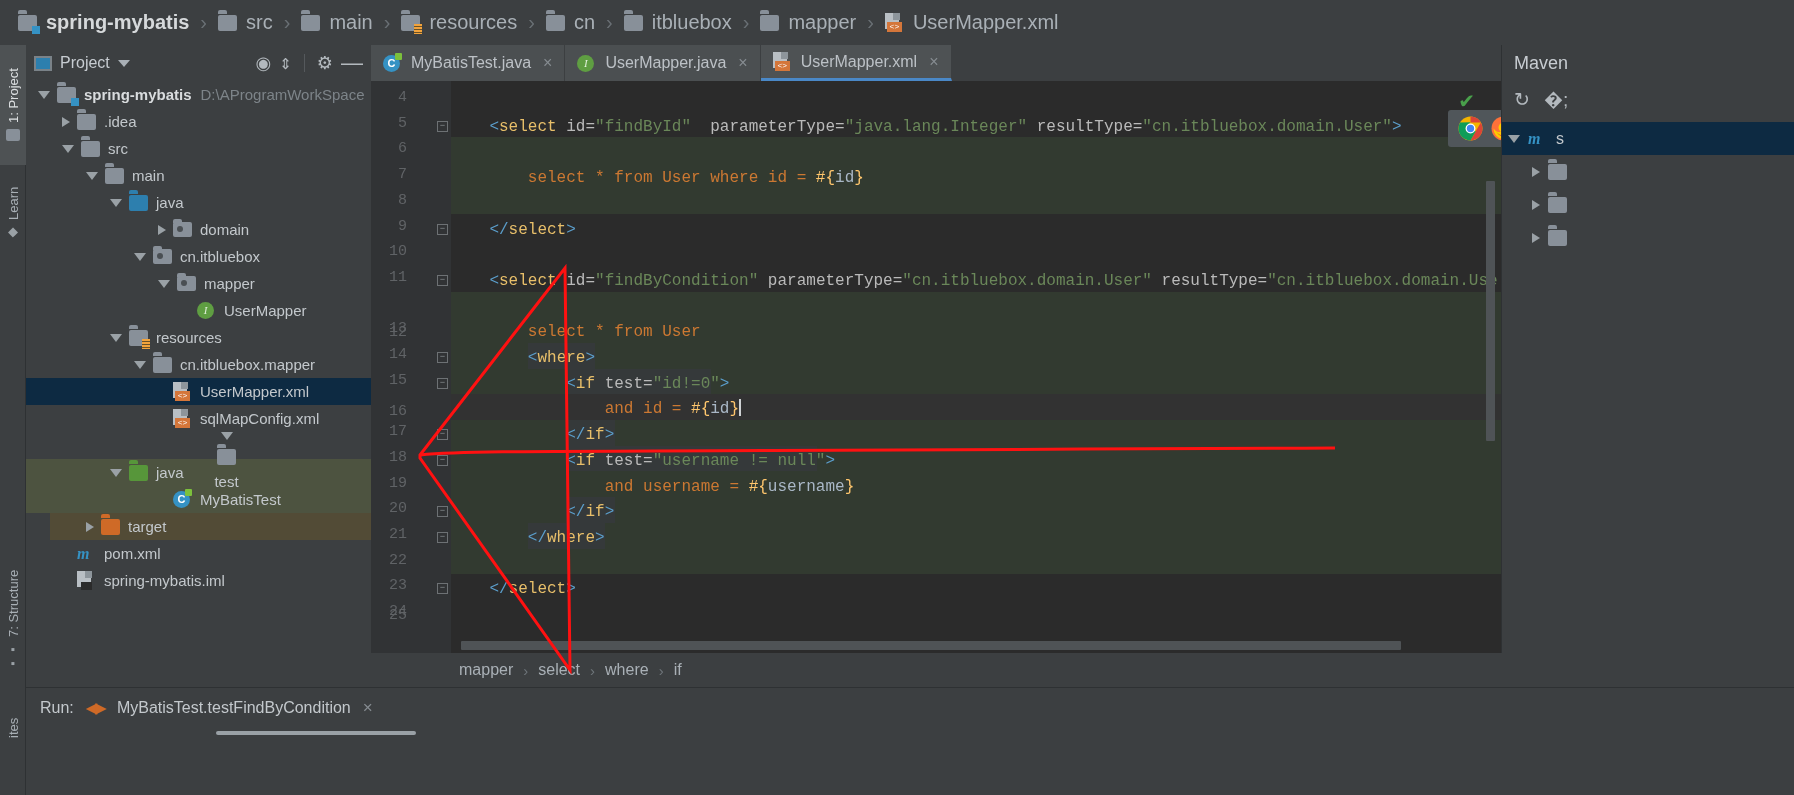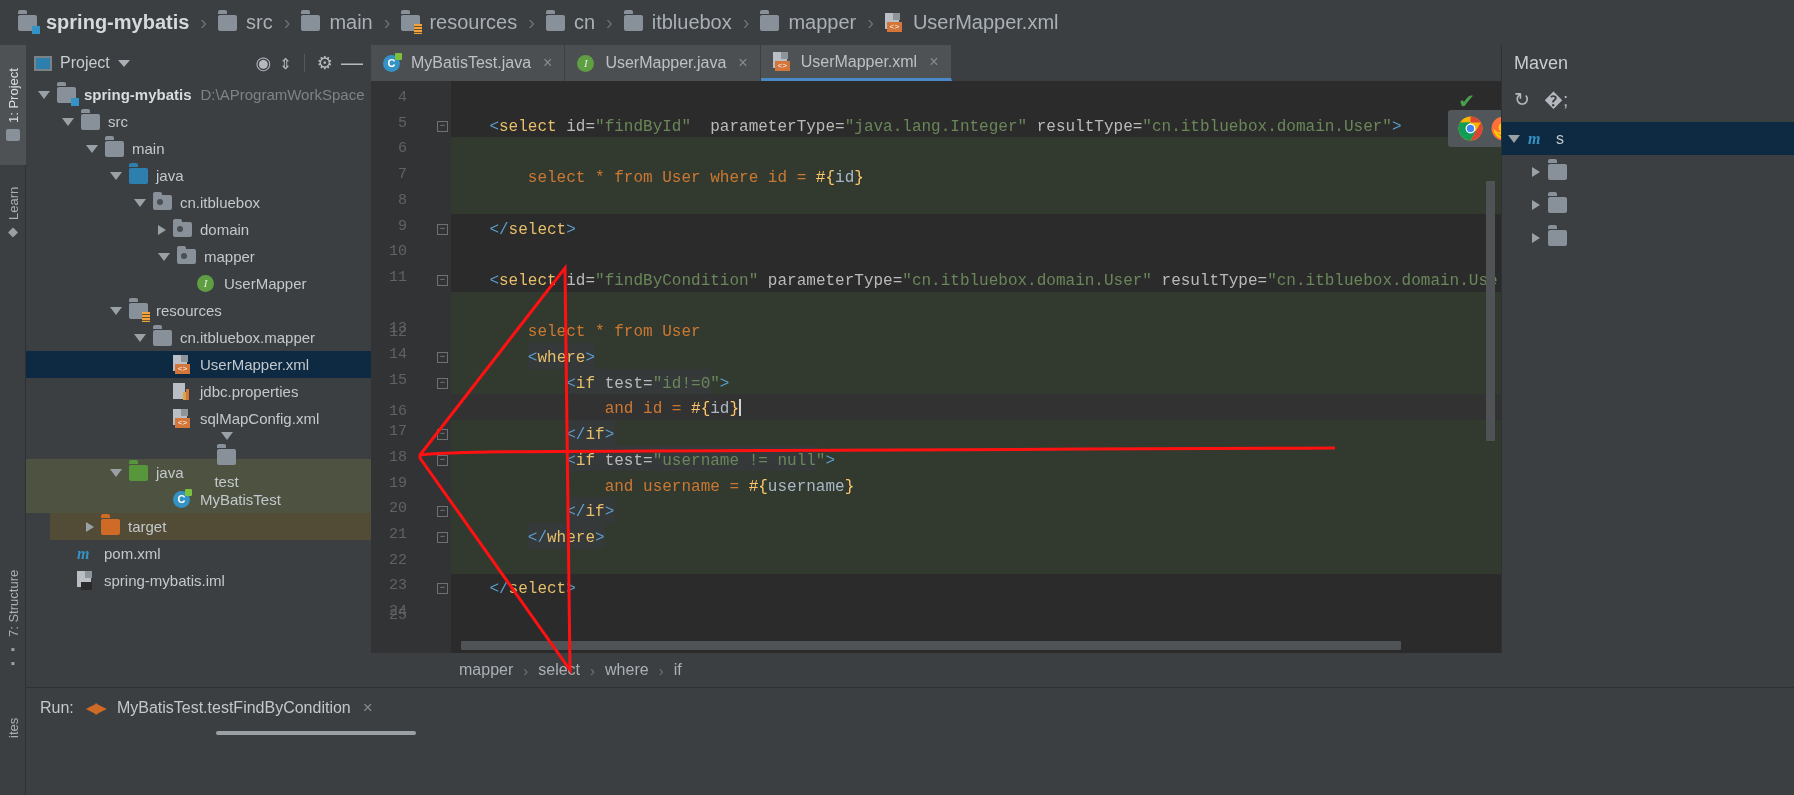--- a/index.html
+++ b/index.html
@@ -258,53 +258,60 @@
     <div class="tree" id="projtree">
         <div class="trow bold" style="padding-left: 12px;">
           <span class="arrow-d"></span>
           <span class="ico" style="flex: 0 0 auto; display: inline-flex; align-items: center; height: 19px; width: 20px;">
             <span class="ico-folder blue-badge"></span>
           </span>
           <span class="name">spring-mybatis</span>
           <span class="path">D:\AProgramWorkSpace</span>
         </div>
         <div class="trow" style="padding-left: 36px;">
+          <span class="arrow-r"></span>
+          <span class="ico" style="flex: 0 0 auto; display: inline-flex; align-items: center; height: 19px; width: 20px;">
+            <span class="ico-folder"></span>
+          </span>
+          <span class="name">.idea</span>
+        </div>
+        <div class="trow" style="padding-left: 36px;">
           <span class="arrow-d"></span>
           <span class="ico" style="flex: 0 0 auto; display: inline-flex; align-items: center; height: 19px; width: 20px;">
             <span class="ico-folder"></span>
           </span>
           <span class="name">src</span>
         </div>
         <div class="trow" style="padding-left: 60px;">
           <span class="arrow-d"></span>
           <span class="ico" style="flex: 0 0 auto; display: inline-flex; align-items: center; height: 19px; width: 20px;">
             <span class="ico-folder"></span>
           </span>
           <span class="name">main</span>
         </div>
         <div class="trow" style="padding-left: 84px;">
           <span class="arrow-d"></span>
           <span class="ico" style="flex: 0 0 auto; display: inline-flex; align-items: center; height: 19px; width: 20px;">
             <span class="ico-folder javablue"></span>
           </span>
           <span class="name">java</span>
-        </div>
-        <div class="trow" style="padding-left: 108px;">
-          <span class="arrow-d"></span>
-          <span class="ico" style="flex: 0 0 auto; display: inline-flex; align-items: center; height: 19px; width: 20px;">
-            <span class="ico-pkg"></span>
-          </span>
-          <span class="name">cn.itbluebox</span>
         </div>
         <div class="trow" style="padding-left: 132px;">
           <span class="arrow-r"></span>
           <span class="ico" style="flex: 0 0 auto; display: inline-flex; align-items: center; height: 19px; width: 20px;">
             <span class="ico-pkg"></span>
           </span>
           <span class="name">domain</span>
+        </div>
+        <div class="trow" style="padding-left: 108px;">
+          <span class="arrow-d"></span>
+          <span class="ico" style="flex: 0 0 auto; display: inline-flex; align-items: center; height: 19px; width: 20px;">
+            <span class="ico-pkg"></span>
+          </span>
+          <span class="name">cn.itbluebox</span>
         </div>
         <div class="trow" style="padding-left: 132px;">
           <span class="arrow-d"></span>
           <span class="ico" style="flex: 0 0 auto; display: inline-flex; align-items: center; height: 19px; width: 20px;">
             <span class="ico-pkg"></span>
           </span>
           <span class="name">mapper</span>
         </div>
         <div class="trow" style="padding-left: 156px;">
           <span class="arrow-none"></span>
@@ -330,31 +337,20 @@
         <div class="trow selected" style="padding-left: 132px;">
           <span class="arrow-none"></span>
           <span class="ico" style="flex: 0 0 auto; display: inline-flex; align-items: center; height: 19px; width: 20px;">
             <span class="ico-xml">
               <span class="pg"></span>
               <span class="fold"></span>
               <span class="tag">&lt;&gt;</span>
             </span>
           </span>
           <span class="name">UserMapper.xml</span>
-        </div>
-        <div class="trow" style="padding-left: 132px;">
-          <span class="arrow-none"></span>
-          <span class="ico" style="flex: 0 0 auto; display: inline-flex; align-items: center; height: 19px; width: 20px;">
-            <span class="ico-prop">
-              <span class="pg"></span>
-              <span class="b1"></span>
-              <span class="b2"></span>
-            </span>
-          </span>
-          <span class="name">jdbc.properties</span>
         </div>
         <div class="trow" style="padding-left: 132px;">
           <span class="arrow-none"></span>
           <span class="ico" style="flex: 0 0 auto; display: inline-flex; align-items: center; height: 19px; width: 20px;">
             <span class="ico-xml">
               <span class="pg"></span>
               <span class="fold"></span>
               <span class="tag">&lt;&gt;</span>
             </span>
           </span>

